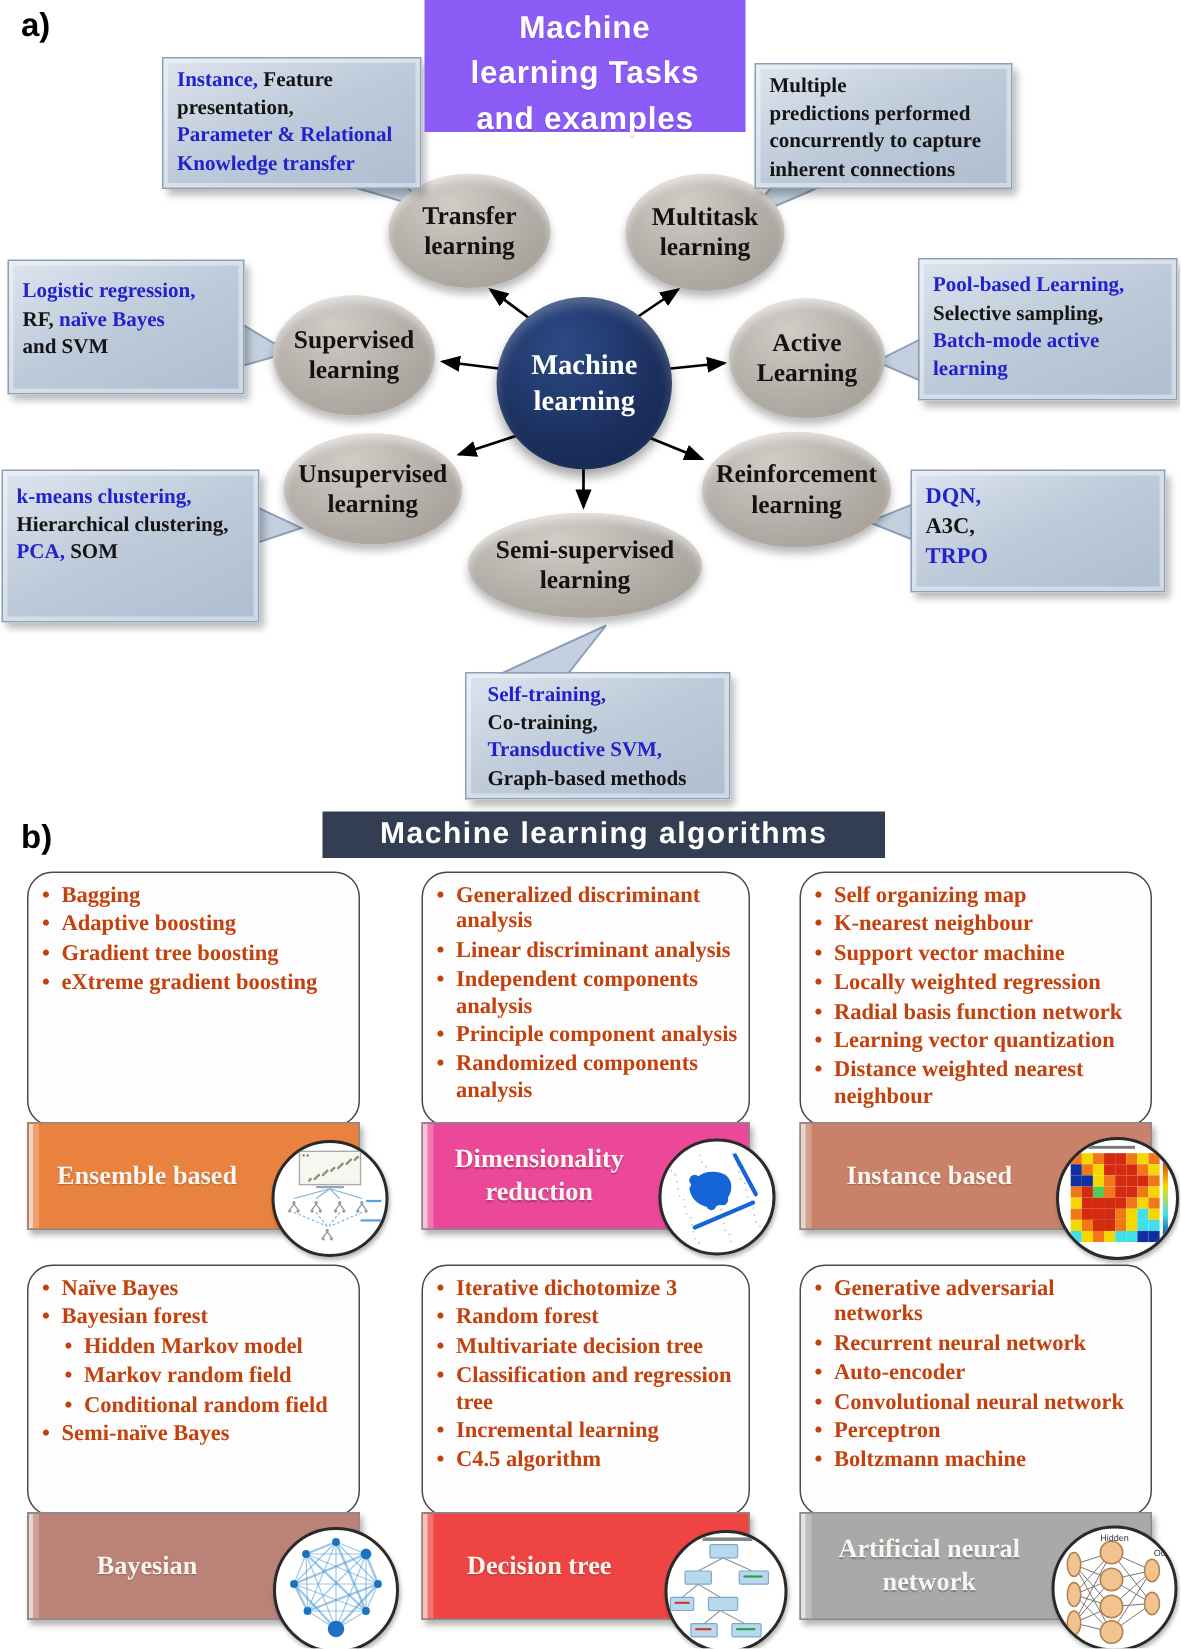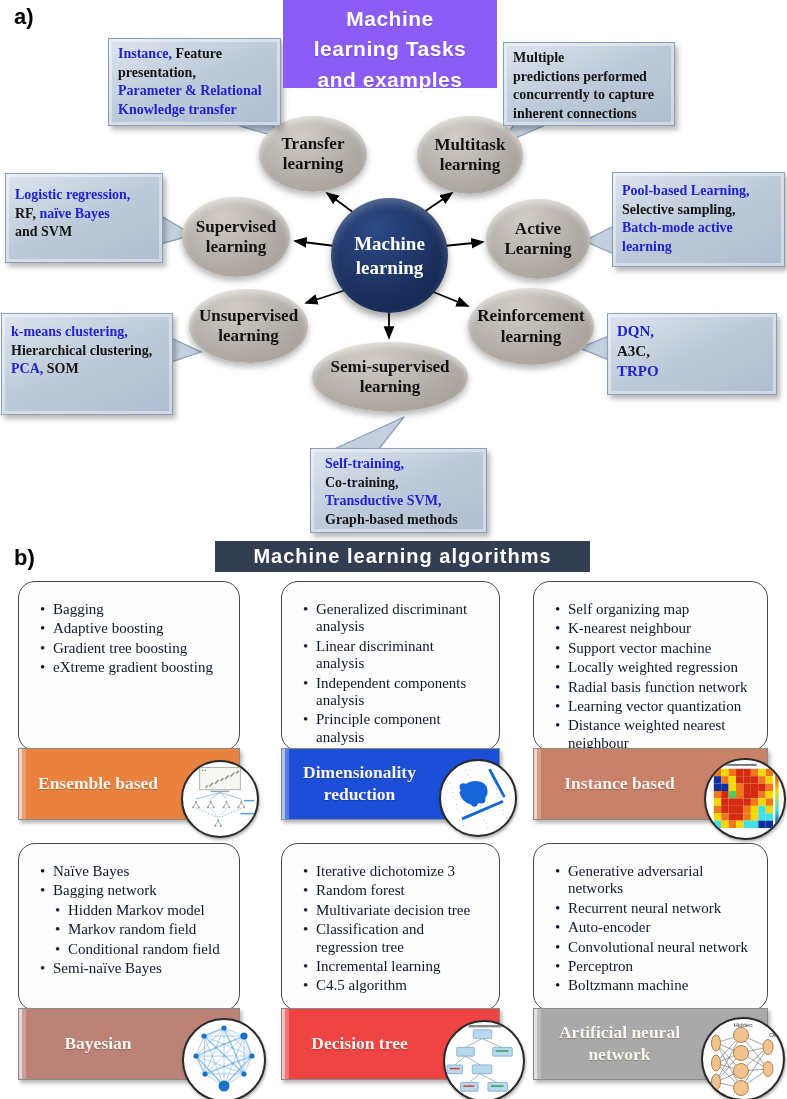--- a/index.html
+++ b/index.html
@@ -44,21 +44,21 @@
   .co-w2{left:1px;top:313px;width:172px;height:102px;padding-top:9px;}
   .co-e2{left:607px;top:313px;width:170px;height:82px;text-align:left;font-size:15px;padding-top:8px;}
   .co-s{left:310px;top:448px;width:177px;height:85px;padding-left:14px;}
   
   .algo-header{position:absolute;left:215px;top:541px;width:375px;height:31px;background:#333E53;
         color:#fff;font-family:"Liberation Sans",sans-serif;font-weight:bold;font-size:20px;
         letter-spacing:1px;display:flex;align-items:center;justify-content:center;z-index:5;}
   .card{position:absolute;z-index:2;}
   .card-body{position:absolute;left:0;top:0;right:0;background:#fdfdfd;border:1.5px solid #4a4a4a;
         border-radius:17px;box-sizing:border-box;padding:7px 4px 0 8px;}
-  .card-body ul{list-style:none;margin:12px;padding:0;font-weight:normal;font-size:15px;line-height:1.16;color:#0f172a;}
+  .card-body ul{list-style:none;margin:0;padding:0;font-weight:bold;font-size:15px;line-height:1.16;color:#c2410c;}
   .card-body li{position:relative;padding-left:14px;margin-bottom:2px;}
   .card-body li:before{content:"\2022";position:absolute;left:1px;}
   .card-body li.ind1{margin-left:15px;}
   .card-bar{position:absolute;left:0;right:0;height:72px;border:1px solid #8a8a8a;box-sizing:border-box;
         display:flex;align-items:center;justify-content:center;text-align:center;
         padding:0 74px 0 12px;color:#faf6ef;font-weight:bold;font-size:17.5px;line-height:1.25;
         box-shadow:inset 3px 0 0 rgba(255,255,255,.55), inset 7px 0 0 rgba(255,255,255,.25), 2px 3px 4px rgba(0,0,0,.3);
         text-shadow:0 1px 1px rgba(0,0,0,.25);}
   .card-circle{position:absolute;border-radius:50%;background:#fff;border:2px solid #2a2a2a;
         overflow:hidden;z-index:3;box-shadow:1px 2px 3px rgba(0,0,0,.3);}
@@ -270,21 +270,21 @@
   <div class="card" style="left:281px;top:581px;width:219px;height:239px;">
     <div class="card-body" style="height:170px;">
       <ul>
           <li class="ind0">Generalized discriminant analysis</li>
           <li class="ind0">Linear discriminant analysis</li>
           <li class="ind0">Independent components analysis</li>
           <li class="ind0">Principle component analysis</li>
           <li class="ind0">Randomized components analysis</li>
         </ul>
     </div>
-    <div class="card-bar" style="top: 167px; background: #1d4ed8;">
+    <div class="card-bar" style="top: 167px; background: #ec4899;">
       <span>Dimensionality reduction</span>
     </div>
     <div class="card-circle" style="left:158px;top:178px;width:74px;height:74px;">
       <svg viewBox="0 0 80 80">
         <g id="sc-speckle">
             <circle cx="4" cy="6" r="0.7" fill="#c7c7c7"></circle>
             <circle cx="65" cy="43" r="0.7" fill="#c7c7c7"></circle>
             <circle cx="54" cy="12" r="0.7" fill="#c7c7c7"></circle>
             <circle cx="43" cy="49" r="0.7" fill="#c7c7c7"></circle>
             <circle cx="32" cy="18" r="0.7" fill="#c7c7c7"></circle>
@@ -436,21 +436,21 @@
           </linearGradient>
         </defs>
       </svg>
     </div>
   </div>
 
   <div class="card" style="left:18px;top:843px;width:222px;height:237px;">
     <div class="card-body" style="height:168px;">
       <ul>
           <li class="ind0">Naïve Bayes</li>
-          <li class="ind0">Bagging network</li>
+          <li class="ind0">Bayesian forest</li>
           <li class="ind1">Hidden Markov model</li>
           <li class="ind1">Markov random field</li>
           <li class="ind1">Conditional random field</li>
           <li class="ind0">Semi-naïve Bayes</li>
         </ul>
     </div>
     <div class="card-bar" style="top: 165px; background: rgb(187, 130, 120);">
       <span>Bayesian</span>
     </div>
     <div class="card-circle" style="left:164px;top:175px;width:80px;height:80px;">

